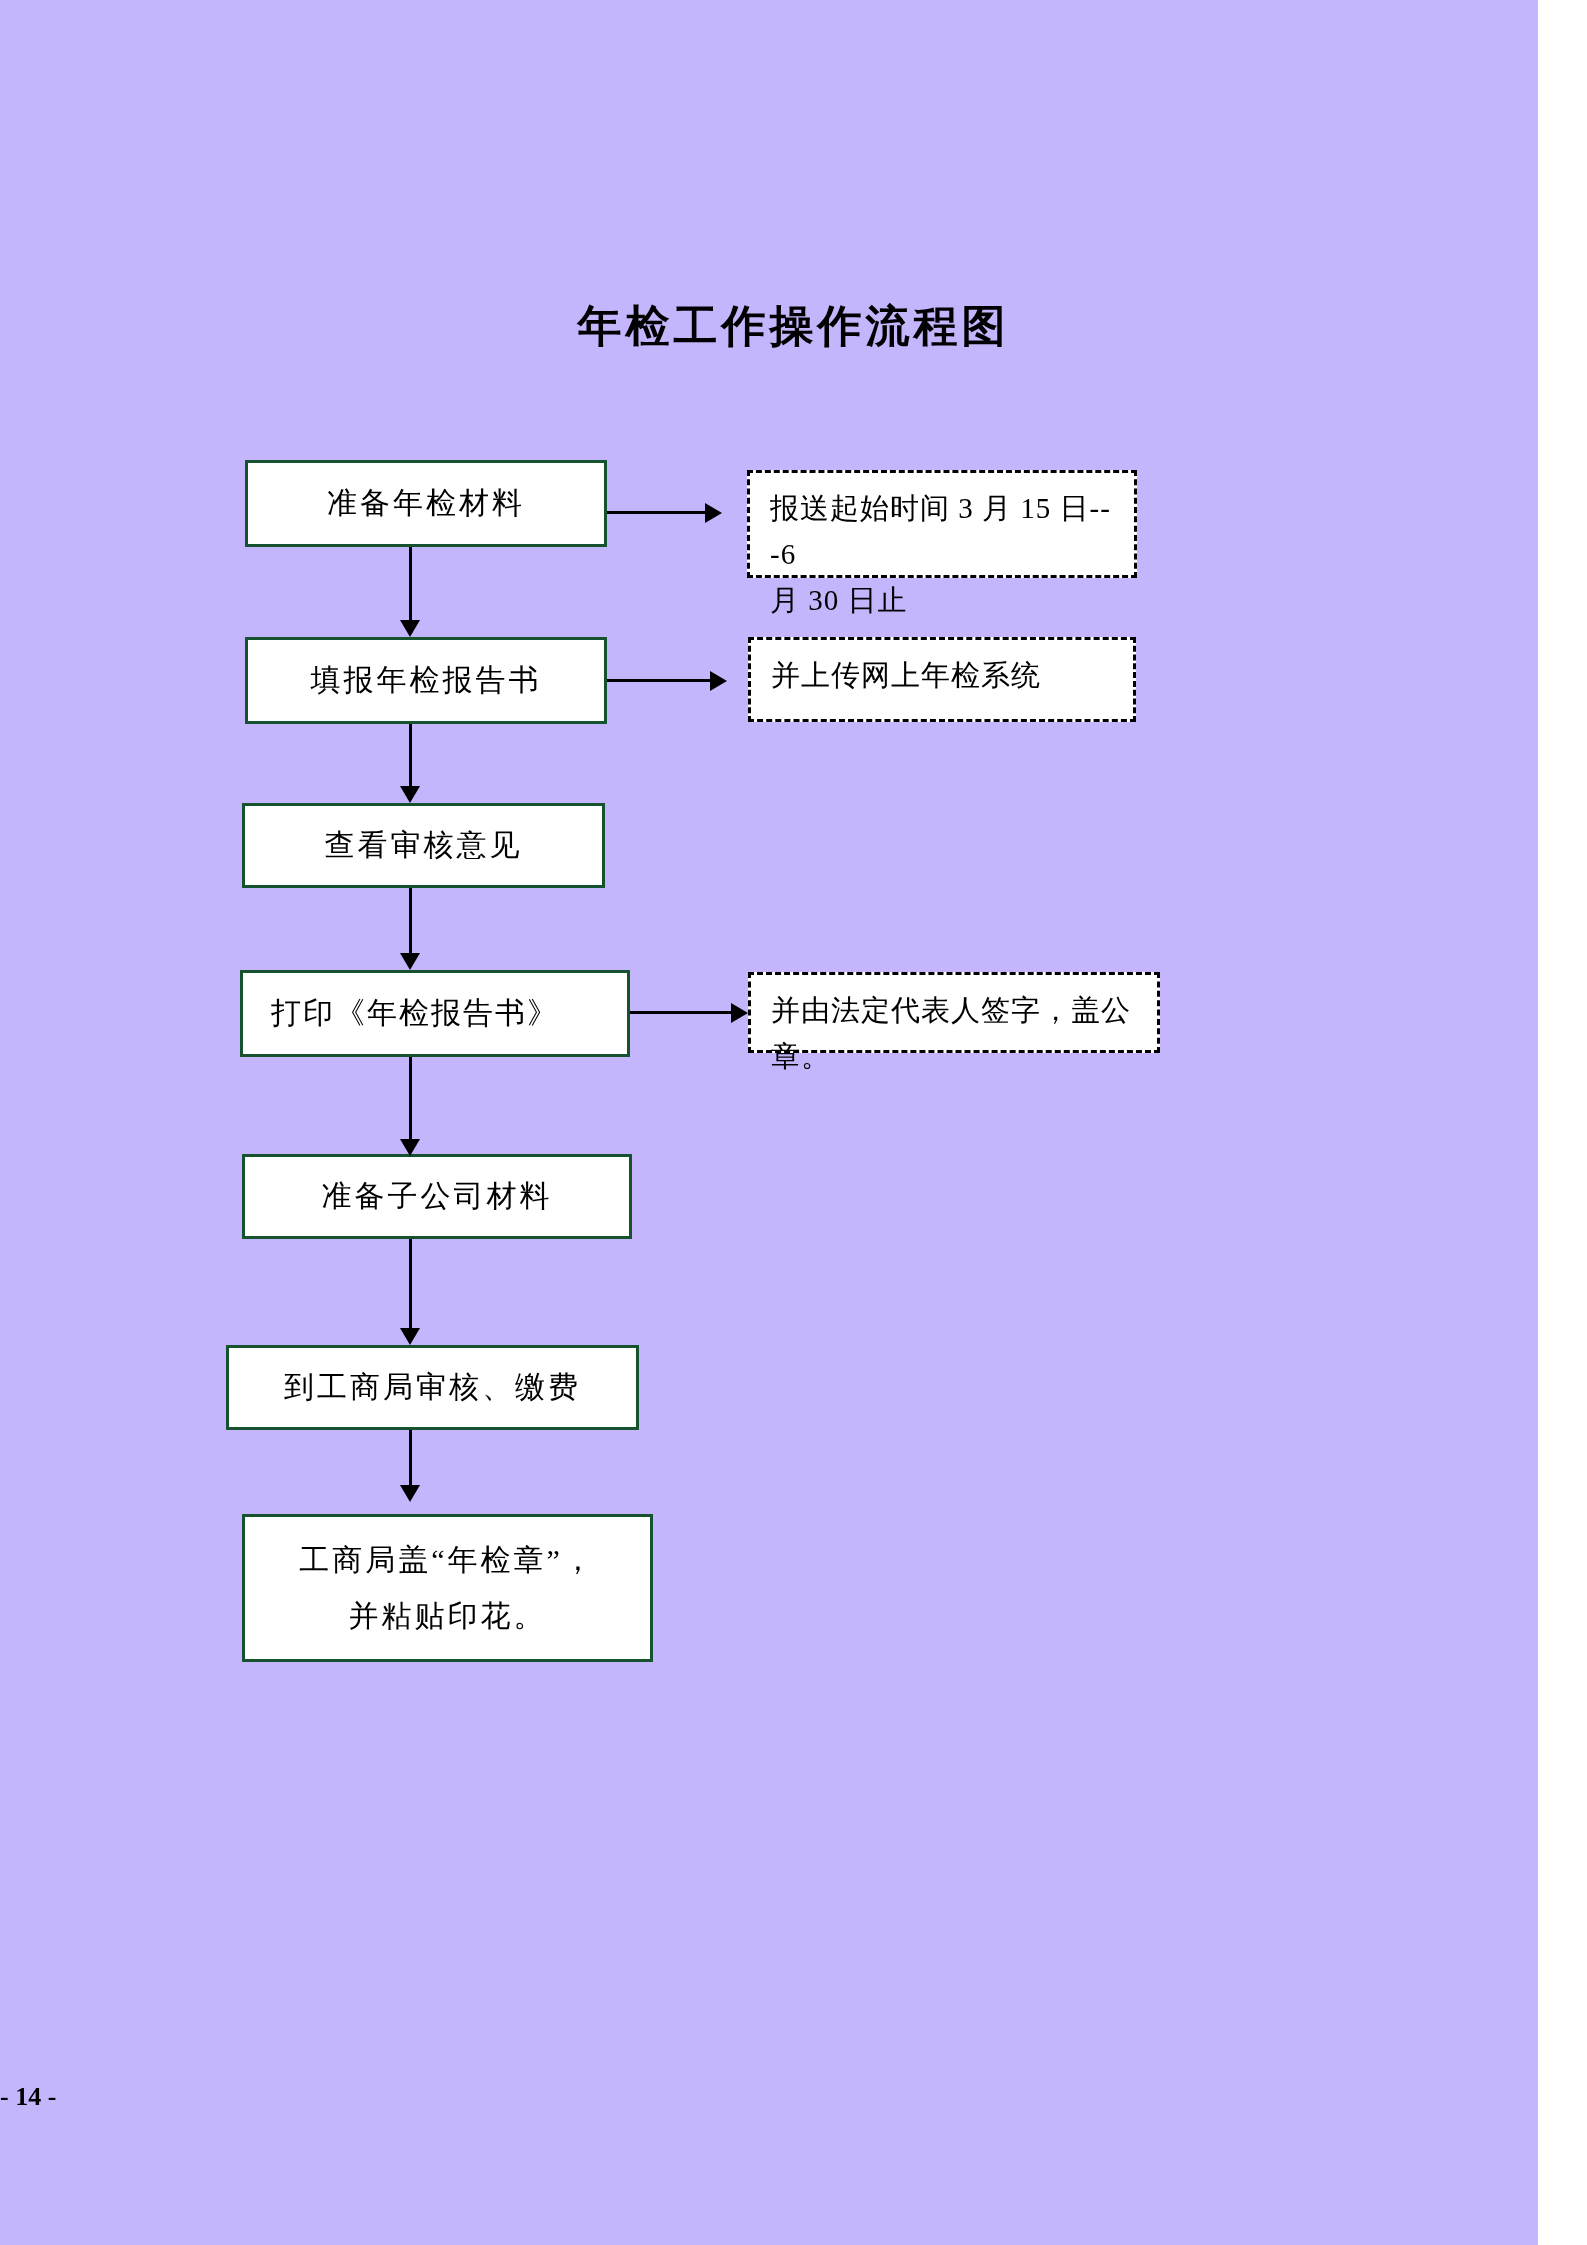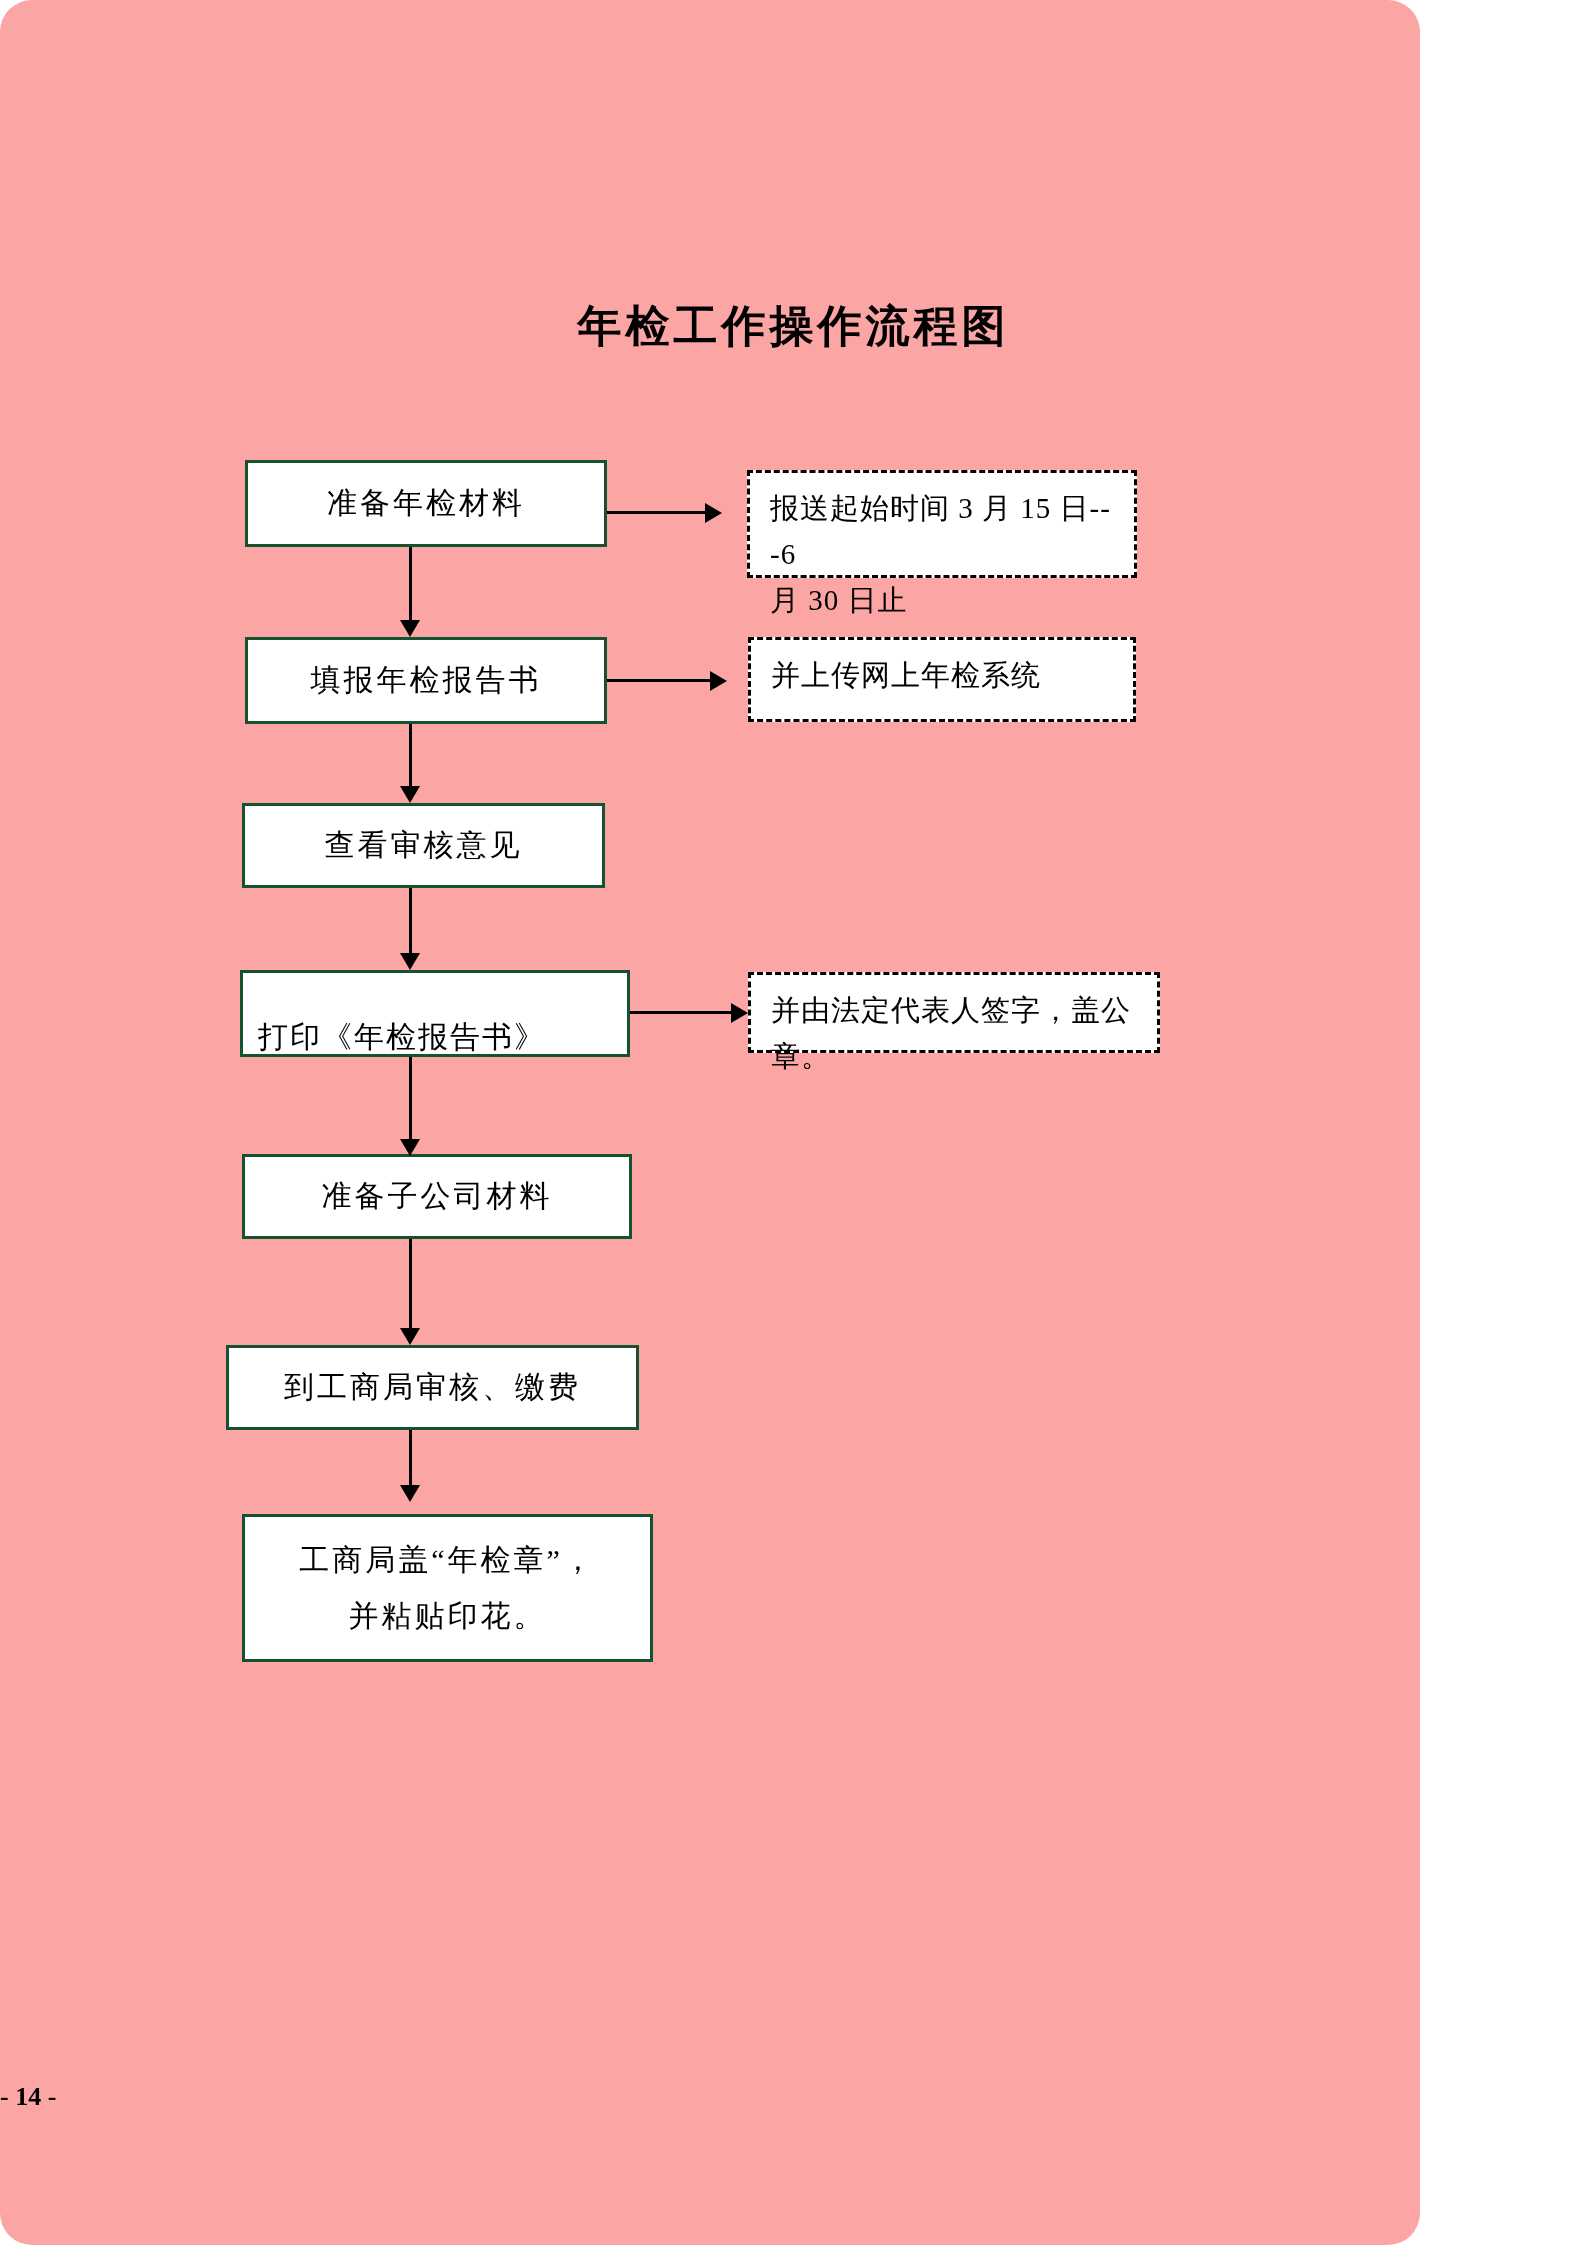--- a/index.html
+++ b/index.html
@@ -2,27 +2,26 @@
 <html><head>
 <meta charset="utf-8">
 <style>
   html, body {
     margin: 0;
     padding: 0;
     background: #ffffff;
   }
   .page {
     position: relative;
-    width: 1420px;
+    width: 1538px;
     height: 2245px;
-    background: #fca5a5;
+    background: #c4b5fd;
     font-family: "Liberation Serif", "DejaVu Serif", serif;
     color: #000000;
     overflow: hidden;
-    border-radius: 32px;
   }
   .doc-title {
     position: absolute;
     top: 300px;
     left: 0;
     width: 1587px;
     text-align: center;
     font-family: "Liberation Sans", "DejaVu Sans", sans-serif;
     font-weight: bold;
     font-size: 44px;
@@ -38,23 +37,22 @@
     align-items: center;
     justify-content: center;
     font-size: 30px;
     letter-spacing: 3px;
     line-height: 1.15;
     text-align: center;
   }
   .flow-box.align-left {
     justify-content: flex-start;
     text-align: left;
-    padding-left: 15px;
+    padding-left: 28px;
     letter-spacing: 2px;
-    align-items: flex-end;
   }
   .flow-box.two-line {
     flex-direction: column;
     justify-content: center;
     margin-top: 12px;
   }
   .flow-box.two-line .line {
     line-height: 56px;
   }
   .dashed-note {

